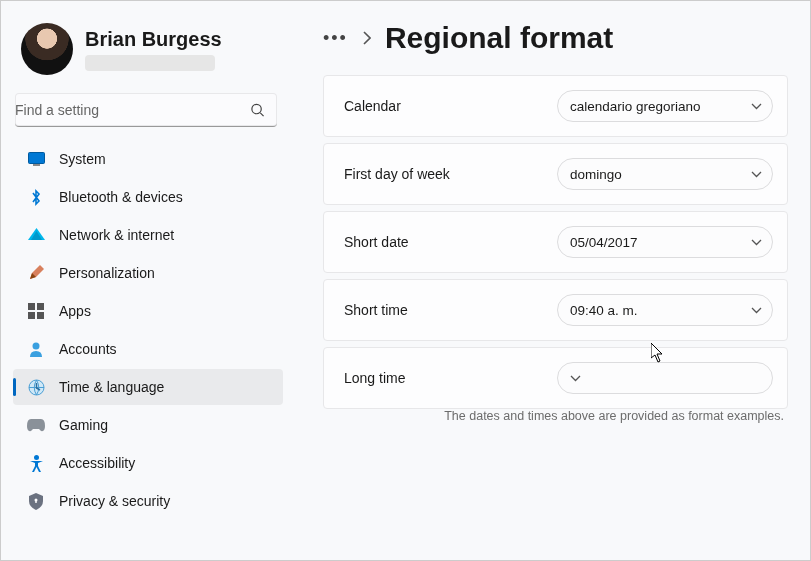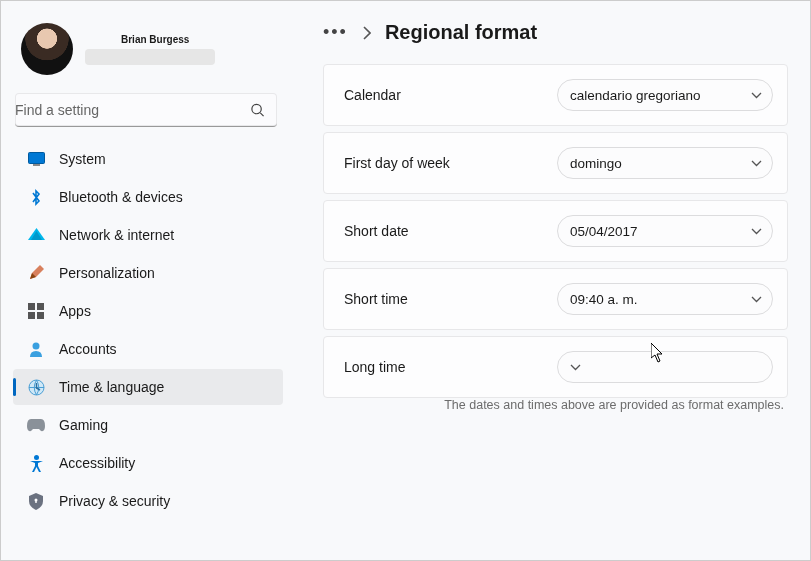--- a/index.html
+++ b/index.html
@@ -25,21 +25,21 @@
     align-items: center;
     gap: 12px;
     padding: 4px 8px 14px 8px;
   }
   .avatar {
     width: 52px; height: 52px;
     border-radius: 50%;
     background: radial-gradient(circle at 50% 30%, #e8c8b0 0 22%, #3a2b23 23% 48%, #111 49% 100%);
     flex-shrink: 0;
   }
-  .profile-name { font-size: 10px; font-weight: 600; margin-left: 36px; }
+  .profile-name { font-size: 20px; font-weight: 600; }
   .profile-sub {
     width: 130px; height: 16px;
     background: #e6e6e6;
     border-radius: 4px;
     margin-top: 4px;
   }
   .search {
     position: relative;
     margin: 4px 6px 14px 2px;
   }
@@ -92,21 +92,21 @@
   }
   .header {
     display: flex; align-items: center; gap: 14px;
     margin-bottom: 20px;
   }
   .dots {
     font-size: 18px; color: #444; letter-spacing: 2px;
     cursor: pointer;
   }
   .chev { color: #555; cursor: pointer; }
-  .page-title { font-size: 20px; font-weight: 600; }
+  .page-title { font-size: 30px; font-weight: 600; }
   .cards { display: flex; flex-direction: column; gap: 6px; justify-content: space-between; }
   .card {
     background: #fdfdfe;
     border: 1px solid #e7e7e9;
     border-radius: 4px;
     height: 62px;
     display: flex; align-items: center; justify-content: space-between;
     padding: 0 14px 0 20px;
   }
   .card-label { font-size: 14px; }

